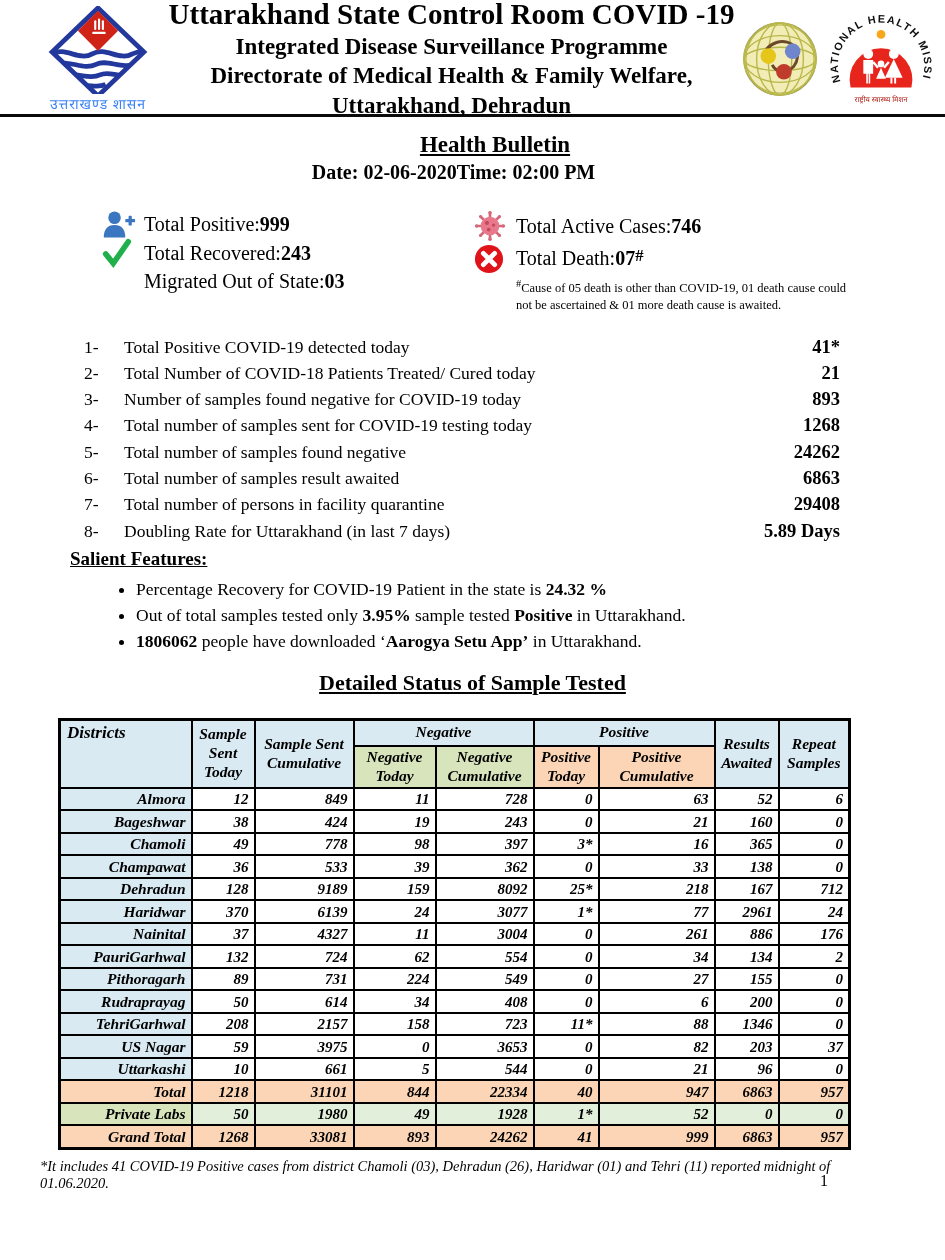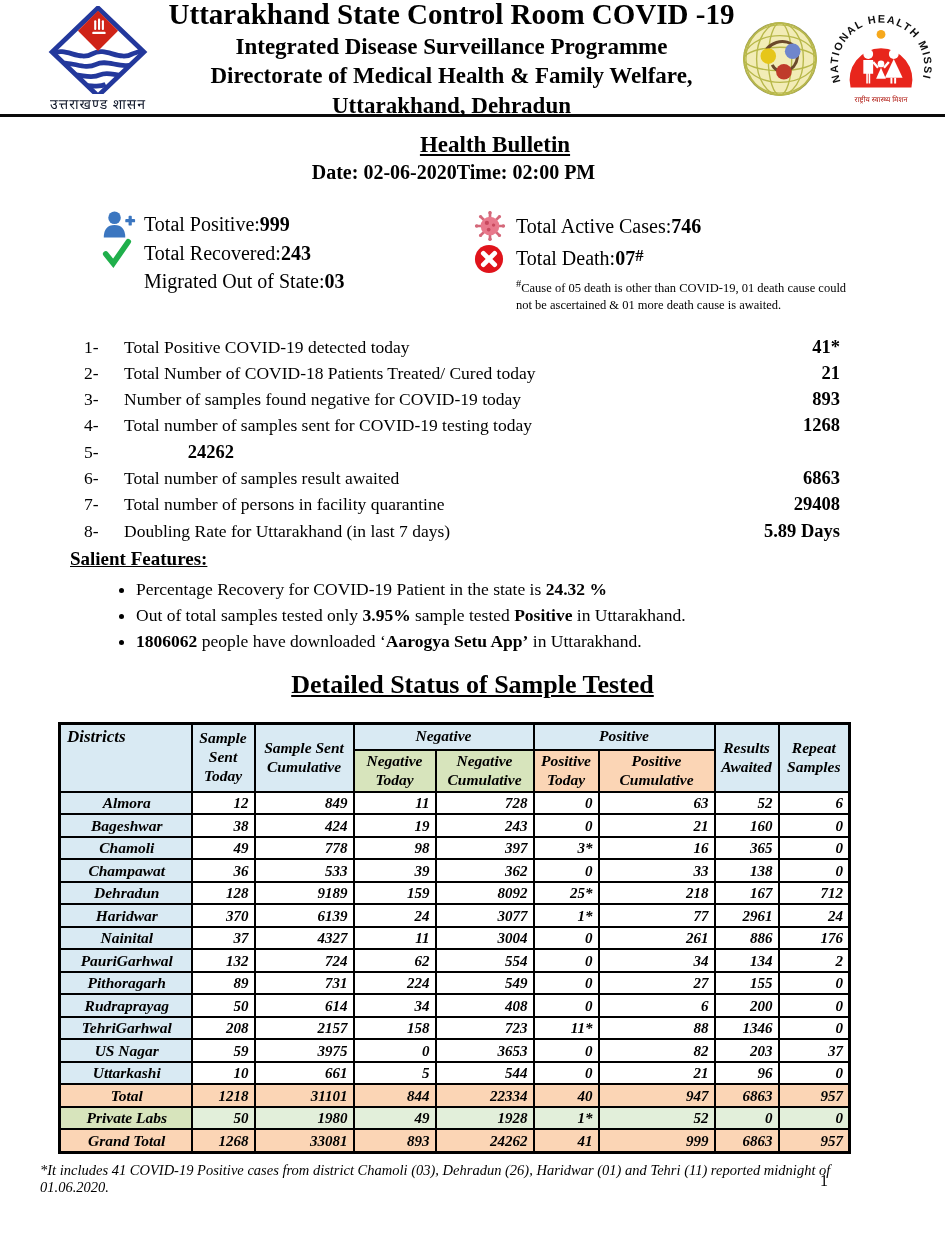--- a/index.html
+++ b/index.html
@@ -2,21 +2,21 @@
 <html style="--header-blue: #d9eaf3; --negative-green: #d7e4bc; --positive-peach: #fbd5b5; --private-row-green: #e2efda; --accent-red: #e0131b; --accent-blue: #3b76c0; --accent-green: #1faf4b;"><head>
 <meta charset="utf-8">
 <style>
   html,body{margin:0;padding:0;background:#fff;}
   .page{position:relative;width:945px;height:1260px;background:#fff;overflow:hidden;
         font-family:"Liberation Serif","DejaVu Serif",serif;color:#000;}
 
   
   .header{display:flex;align-items:center;height:112px;padding:6px 6px 0 34px;box-sizing:border-box;}
   .uk-logo-wrap{width:128px;text-align:center;flex:0 0 auto;}
-  .uk-logo-caption{font-size:14px;color:#0f172a;letter-spacing:1px;line-height:1;}
+  .uk-logo-caption{font-size:14px;color:#3b82f6;letter-spacing:1px;line-height:1;}
   .header-center{flex:1;text-align:center;padding:0 4px;}
   .header-title{font-size:29px;font-weight:bold;line-height:1.2;}
   .header-sub{font-size:23px;font-weight:bold;line-height:1.3;}
   .header-logos{display:flex;align-items:center;gap:6px;flex:0 0 auto;padding-right:2px;}
   .header-rule{border:0;border-top:3px solid #0a0a0a;margin:2px 0 0 0;}
 
   
   .bulletin-heading{text-align:center;font-size:23px;font-weight:bold;text-decoration:underline;margin-top:15px;padding-left:45px;}
   .date-row{display:flex;justify-content:center;padding:3px 112px 0 74px;font-size:20px;font-weight:bold;}
 
@@ -36,30 +36,30 @@
   .sum-label{flex:1;}
   .sum-value{font-weight:bold;font-size:18.5px;text-align:right;min-width:110px;}
 
   
   .salient{margin:4px 0 0 70px;}
   .salient-heading{font-size:19px;font-weight:bold;text-decoration:underline;}
   .salient ul{margin:6px 0 0 66px;padding:0;}
   .salient li{font-size:17.5px;line-height:26px;margin:0;}
 
   
-  .detail-heading{text-align:center;font-size:26px;font-weight:bold;text-decoration:underline;margin-top:16px;}
+  .detail-heading{text-align:center;font-size:22px;font-weight:bold;text-decoration:underline;margin-top:16px;}
   .sample-table{border-collapse:collapse;margin:22px 0 0 58px;table-layout:fixed;border:3px solid #000;font-style:italic;}
   .sample-table th,.sample-table td{border:2px solid #000;font-weight:bold;overflow:hidden;white-space:nowrap;}
   .sample-table thead th{font-size:15.5px;background:var(--header-blue,#d9eaf3);padding:1px 3px;line-height:1.22;white-space:normal;text-align:center;vertical-align:middle;}
   .h-districts{font-size:17px !important;text-align:left !important;vertical-align:top !important;padding:2px 6px !important;}
   .h-group{height:22px;}
   .h-green{background:var(--negative-green,#d7e4bc) !important;}
   .h-peach{background:var(--positive-peach,#fbd5b5) !important;}
   .sample-table td{font-size:15px;height:20.5px;line-height:20px;padding:0 5px;background:#fff;}
-  td.district-cell{background:var(--header-blue,#d9eaf3);text-align:center;font-size:15.5px;padding-left:7px;}
+  td.district-cell{background:var(--header-blue,#d9eaf3);text-align:right;font-size:15.5px;padding-left:7px;}
   td.num-cell{text-align:right;}
   tr.row-total td{background:var(--positive-peach,#fbd5b5);}
   tr.row-private td.district-cell{background:var(--negative-green,#d7e4bc);}
   tr.row-private td.num-cell{background:var(--private-row-green,#e2efda);}
   .table-footnote{margin:8px 0 0 40px;width:824px;font-size:14.5px;font-style:italic;}
   .page-number{position:absolute;left:820px;top:1172px;font-size:16px;}
 </style>
 </head>
 <body>
 
@@ -234,20 +234,21 @@
         <span class="sum-label">Number of samples found negative for COVID-19 today</span>
         <span class="sum-value">893</span>
       </div>
       <div class="sum-row">
         <span class="sum-num">4-</span>
         <span class="sum-label">Total number of samples sent for COVID-19 testing today</span>
         <span class="sum-value">1268</span>
       </div>
       <div class="sum-row">
         <span class="sum-num">5-</span>
+        <span class="sum-label">Total number of samples found negative</span>
         <span class="sum-value">24262</span>
       </div>
       <div class="sum-row">
         <span class="sum-num">6-</span>
         <span class="sum-label">Total number of samples result awaited</span>
         <span class="sum-value">6863</span>
       </div>
       <div class="sum-row">
         <span class="sum-num">7-</span>
         <span class="sum-label">Total number of persons in facility quarantine</span>

